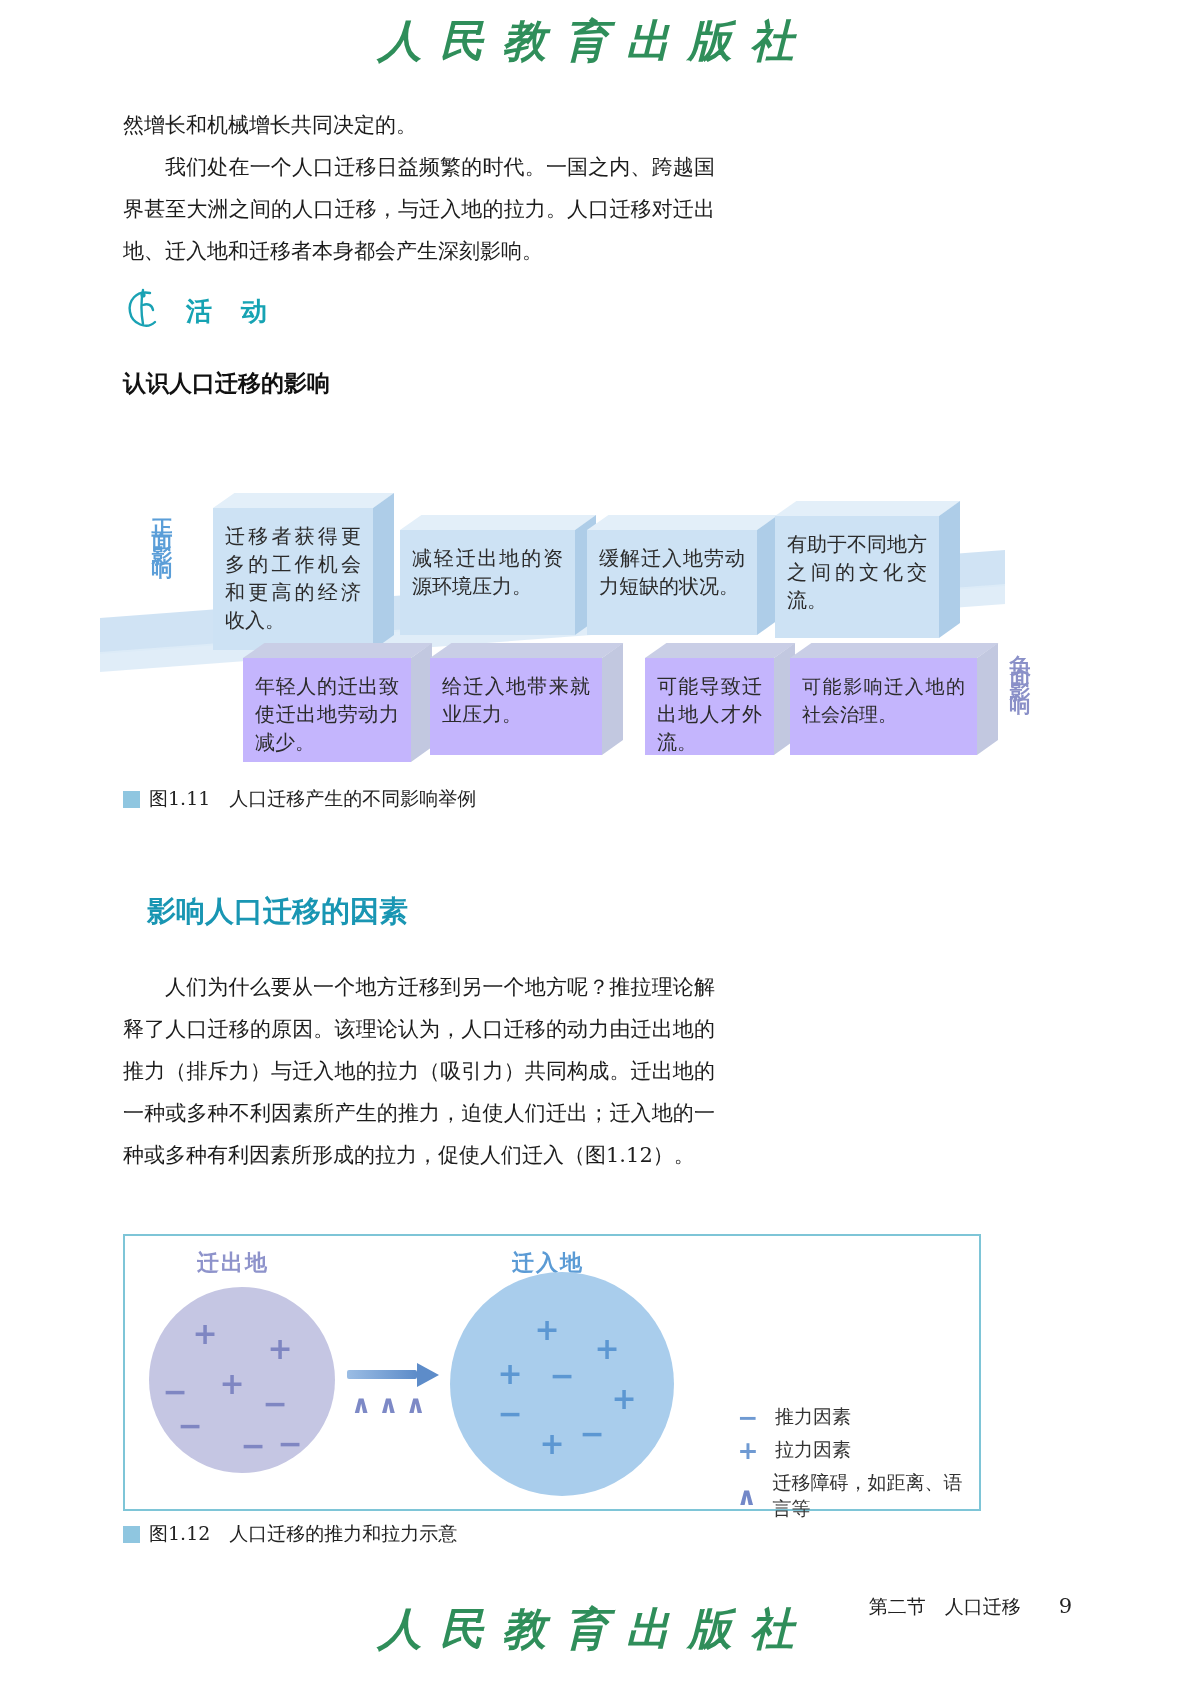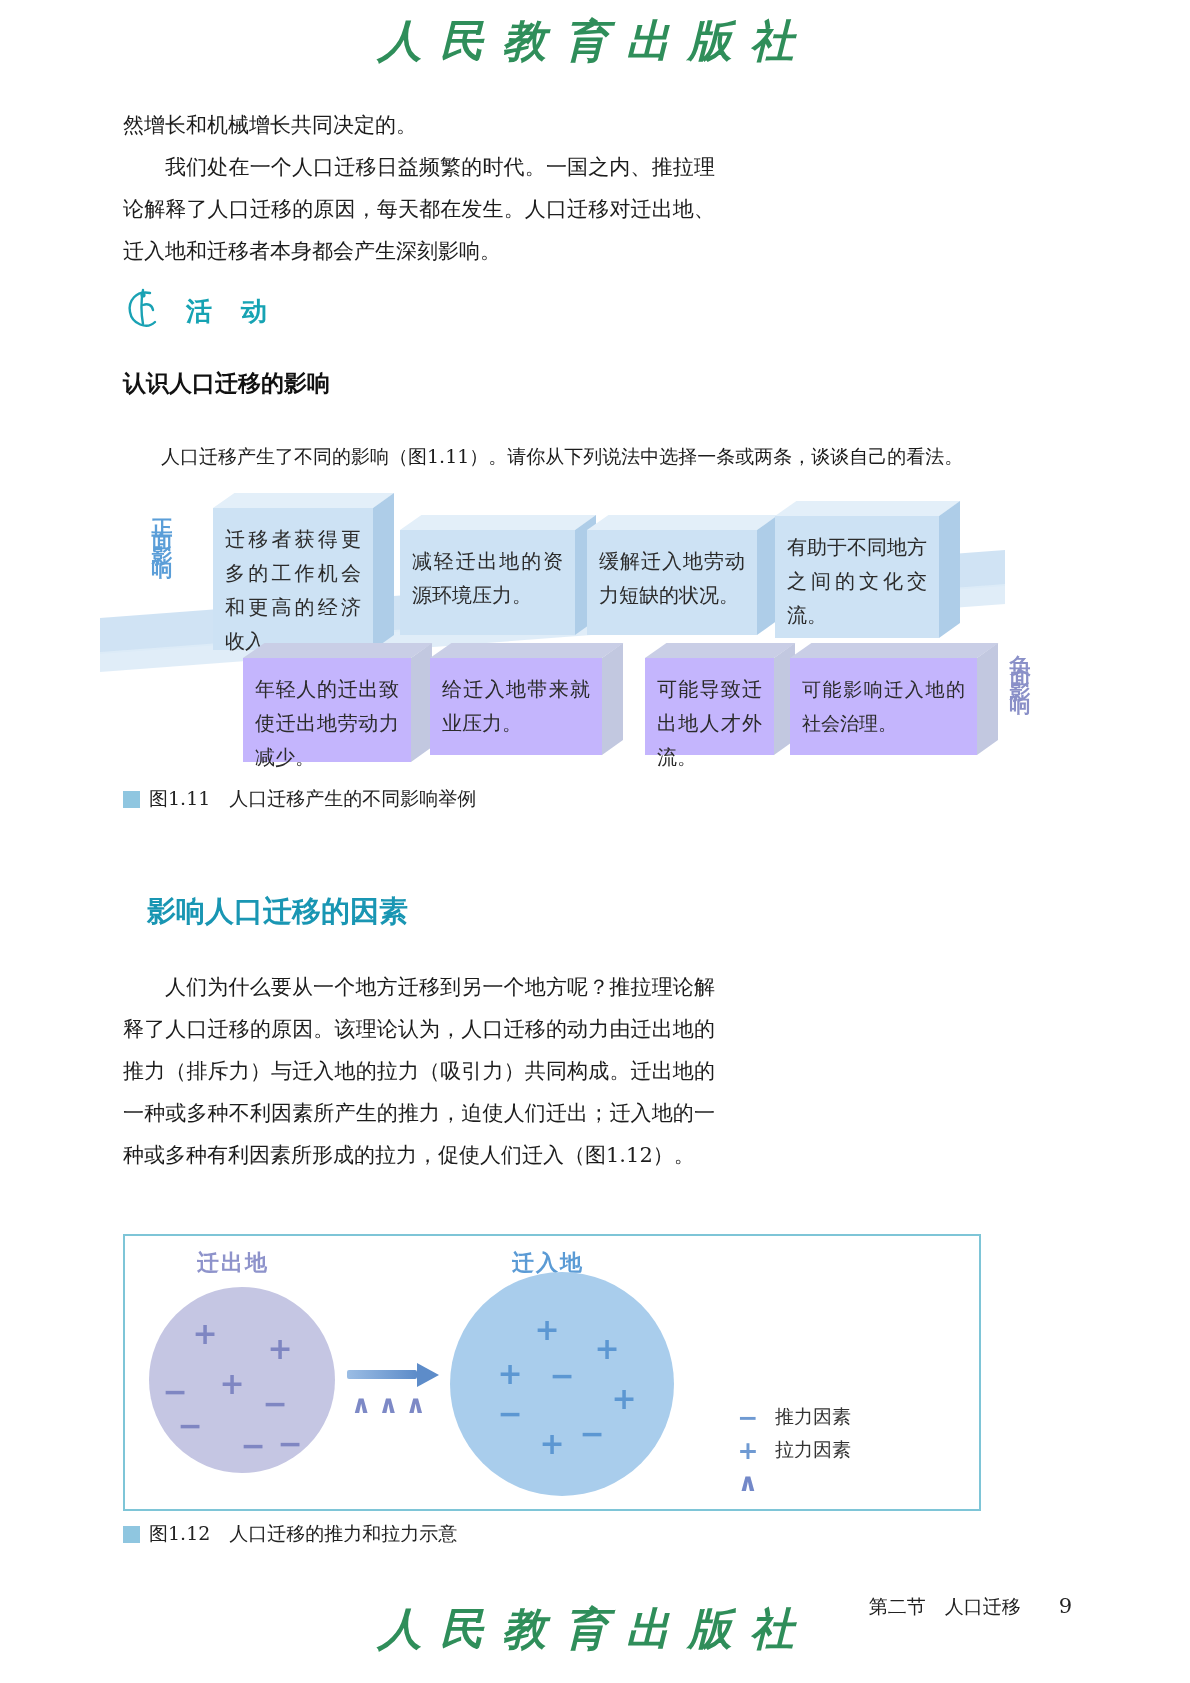--- a/index.html
+++ b/index.html
@@ -18,21 +18,21 @@
         font-size:23px;font-weight:bold;color:#111;margin:0;}
   .instruction{position:absolute;font-size:19px;line-height:30px;text-indent:2em;color:#1c1c1c;}
   .caption{position:absolute;font-size:19px;color:#222;display:flex;align-items:center;gap:9px;}
   .sq{width:17px;height:17px;background:#8fc6e0;display:inline-block;flex:0 0 auto;}
   .sec-heading{position:absolute;font-family:"DejaVu Sans","Liberation Sans",sans-serif;
         font-size:29px;font-weight:bold;color:#1996b3;margin:0;}
   
   .sheet{position:absolute;transform:skewY(-4.3deg);transform-origin:0 50%;z-index:1;}
   .b3{position:absolute;z-index:2;}
   .b3 .front{position:absolute;inset:0;box-sizing:border-box;padding:14px 12px;
-        font-size:20px;line-height:34px;color:#2b2b2b;text-align:justify;}
+        font-size:20px;line-height:28px;color:#2b2b2b;text-align:justify;}
   .b3 .topf{position:absolute;left:0;top:-15px;width:100%;height:15px;
         transform:skewX(-55deg);transform-origin:0 100%;}
   .b3 .sidef{position:absolute;left:100%;top:-15px;width:21px;height:calc(100% + 15px);
         clip-path:polygon(0 15px,100% 0,100% calc(100% - 15px),0 100%);}
   .b3.blue .front{background:#cde2f4;}
   .b3.blue .topf{background:#e3eff9;}
   .b3.blue .sidef{background:#aecde8;}
   .b3.lav .front{background:#c4b5fd;}
   .b3.lav .topf{background:#c9cee6;}
   .b3.lav .sidef{background:#c2c8e0;}
@@ -65,40 +65,39 @@
 </style>
 </head>
 <body>
 
 <div class="page">
 
   <div class="logo" style="top:12px;">人民教育出版社</div>
 
   <div class="bodytext" style="left:123px;top:104px;width:592px;">
     <p>然增长和机械增长共同决定的。</p>
-    <p class="indent">我们处在一个人口迁移日益频繁的时代。一国之内、推拉理论解释了人口迁移的原因，每天都在发生。人口迁移对迁出地、迁入地和迁移者本身都会产生深刻影响。</p>
+    <p class="indent">我们处在一个人口迁移日益频繁的时代。一国之内、跨越国界甚至大洲之间的人口迁移，与迁入地的拉力。人口迁移对迁出地、迁入地和迁移者本身都会产生深刻影响。</p>
   </div>
 
   <div class="activity-header" style="left:126px;top:286px;">
     <span>
       <svg width="34" height="46" viewBox="0 0 34 46">
         <g fill="none" stroke="#1aa2b4" stroke-width="2.4" stroke-linecap="round">
           <path d="M24 7 C10 4 2 15 4 26 C6 38 21 44 29 36"></path>
           <path d="M17 4 C15 15 15 27 17 38"></path>
           <path d="M17 19 C22 17 26 19 27 24"></path>
         </g>
         <circle cx="17" cy="9" r="2.6" fill="#1aa2b4"></circle>
       </svg>
     </span>
     <span class="activity-label">活 动</span>
   </div>
 
   <h3 class="act-title" style="left:123px;top:368px;">认识人口迁移的影响</h3>
 
-  <div class="instruction" style="left:123px;top:441px;width:940px;">人口迁移产生了不同的影响（图1.11）。请你从下列说法中选择一条或两条，谈谈自己的看法。</div>
 
   <div>
 
     <div class="sheet" style="left:100px;top:618px;width:905px;height:36px;background:#cde2f3;opacity:.95;"></div>
     <div class="sheet" style="left:100px;top:652px;width:905px;height:20px;background:#ddebf7;opacity:.9;"></div>
 
     <div class="vlabel pos" style="left:148px;top:502px;">正面影响</div>
 
     <div class="b3 blue" style="left:213px;top:508px;width:160px;height:142px;">
       <div class="topf"></div>
@@ -188,20 +187,21 @@
     <div class="lrow" style="left:610px;top:168px;">
       <span class="lsym">−</span>
       <span class="ltxt">推力因素</span>
     </div>
     <div class="lrow" style="left:610px;top:201px;">
       <span class="lsym">+</span>
       <span class="ltxt">拉力因素</span>
     </div>
     <div class="lrow" style="left:610px;top:234px;">
       <span class="lsym" style="color:#7388c8;">∧</span>
+      <span class="ltxt">迁移障碍，如距离、语言等</span>
     </div>
   </div>
 
   <div class="caption" style="left:123px;top:1521px;">
     <span class="sq"></span>
     <span>图1.12　人口迁移的推力和拉力示意</span>
   </div>
 
   <div class="footer" style="right:118px;top:1572px;margin-top:22px;">
     <span>第二节　人口迁移</span>

